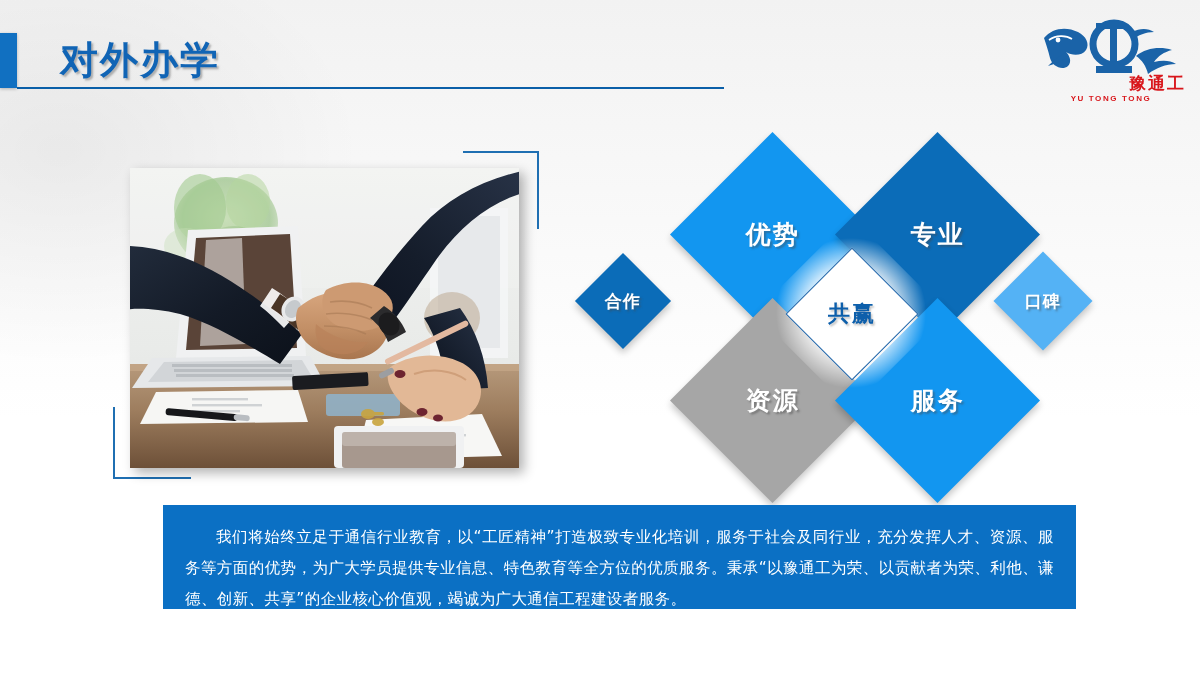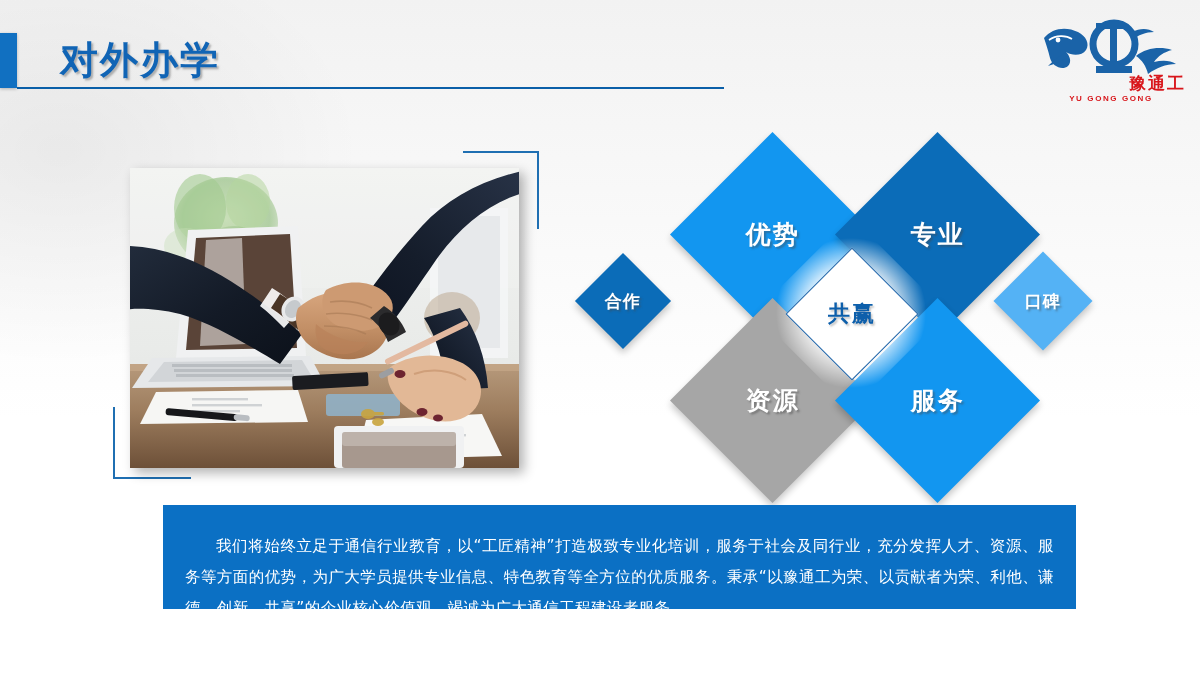--- a/index.html
+++ b/index.html
@@ -104,21 +104,21 @@
     transform:rotate(45deg);
     background:radial-gradient(circle, rgba(255,255,255,1) 40%, rgba(255,255,255,0) 78%);
     pointer-events:none;
   }
 
   
   #text-box{
     position:absolute;left:163px;top:505px;width:913px;height:104px;
     background:#0b70c4;
     box-sizing:border-box;
-    padding:26px 22px 0 22px;
+    padding:17px 22px 0 22px;
   }
   #text-box p{
     margin:0;color:#ffffff;font-size:15.5px;line-height:31px;
     text-indent:2em;text-align:justify;letter-spacing:.4px;
     font-family:"DejaVu Sans","Liberation Sans",sans-serif;
   }
 </style>
 </head>
 <body>
 
@@ -140,21 +140,21 @@
                C34 40, 36 46, 32 50 C26 55, 16 50, 14 42 C12 34, 10 28, 8 22 Z" fill="#1a63a8"></path>
       <path d="M13 24 C20 19, 30 19, 36 23" stroke="#ffffff" stroke-width="1.6" fill="none"></path>
       <circle cx="22" cy="24" r="2.4" fill="#ffffff"></circle>
       <path d="M30 36 C24 40, 18 44, 12 50 C18 48, 24 46, 30 42 Z" fill="#1a63a8"></path>
       <path d="M100 40 C110 32, 124 30, 136 34 C128 36, 122 40, 118 46
                C126 44, 134 44, 140 48 C130 48, 120 52, 112 58
                C110 50, 106 44, 100 40 Z" fill="#1a63a8"></path>
       <path d="M96 16 C104 12, 112 12, 118 16 C110 16, 102 19, 96 24 Z" fill="#1a63a8"></path>
     </svg>
     <div id="logo-cn">豫通工</div>
-    <div id="logo-en">YU GONG GONG</div>
+    <div id="logo-en">YU TONG TONG</div>
   </div>
 
   <div class="bracket" id="bracket-tr-h"></div>
   <div class="bracket" id="bracket-tr-v"></div>
   <div class="bracket" id="bracket-bl-v"></div>
   <div class="bracket" id="bracket-bl-h"></div>
 
   <div id="photo-frame">
     <svg id="photo-canvas" viewBox="0 0 389 300" preserveAspectRatio="none">
       <defs>

